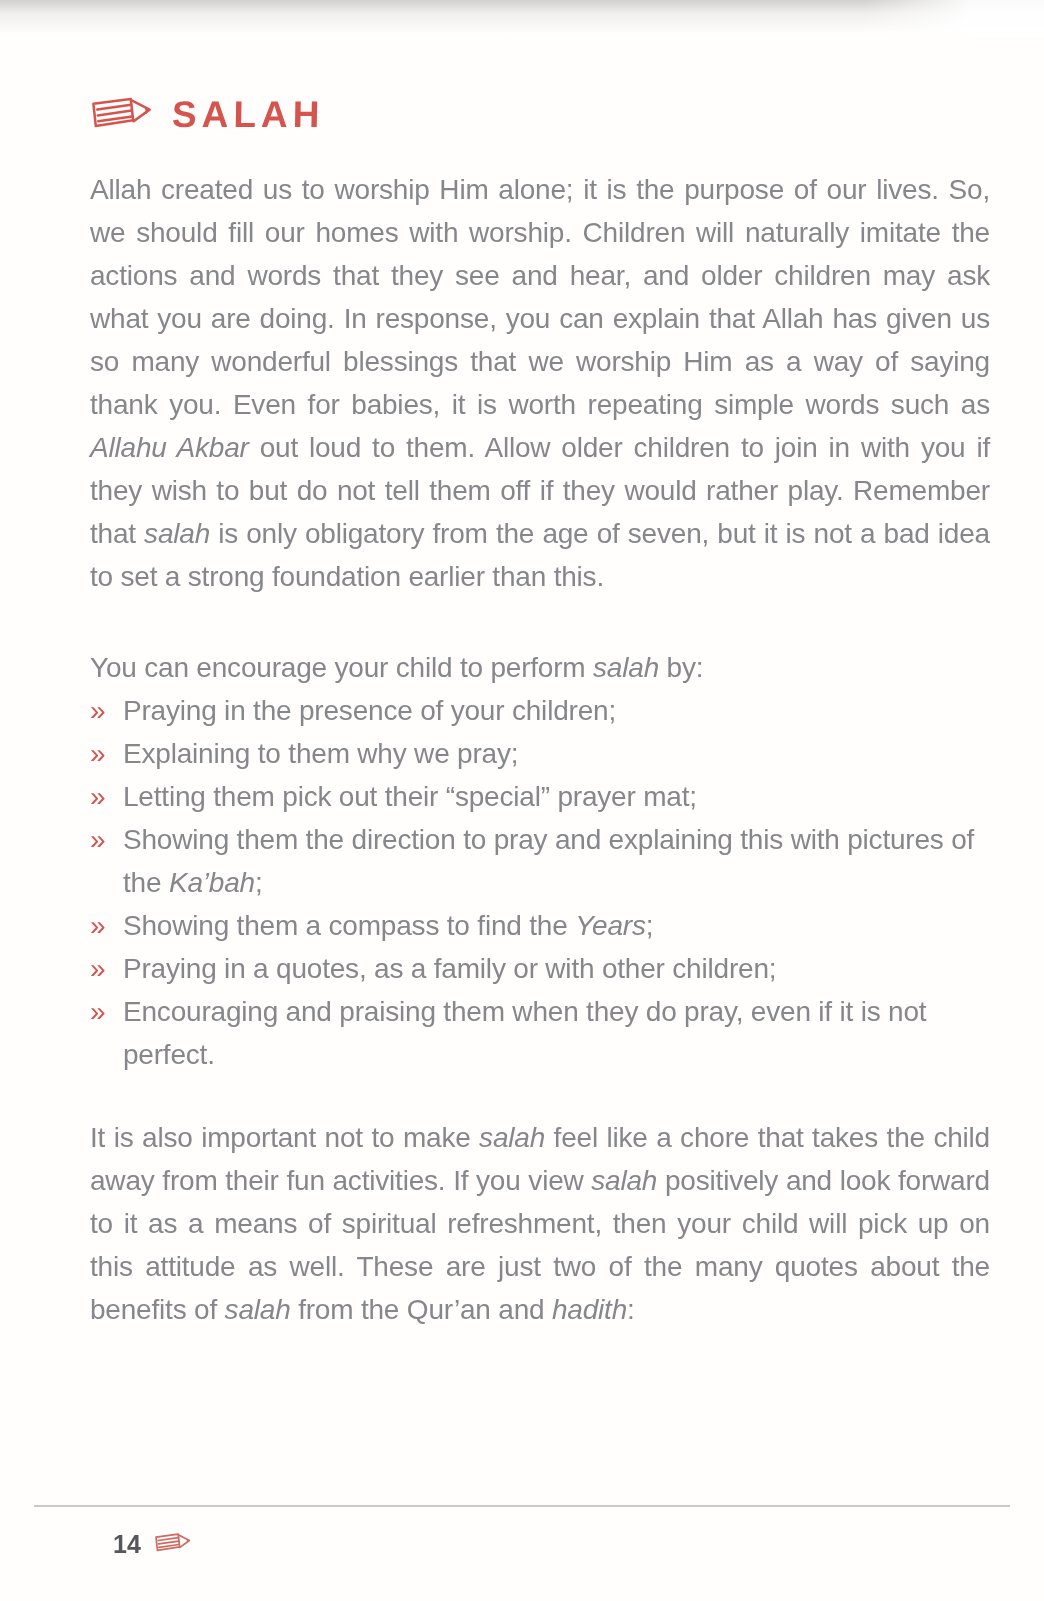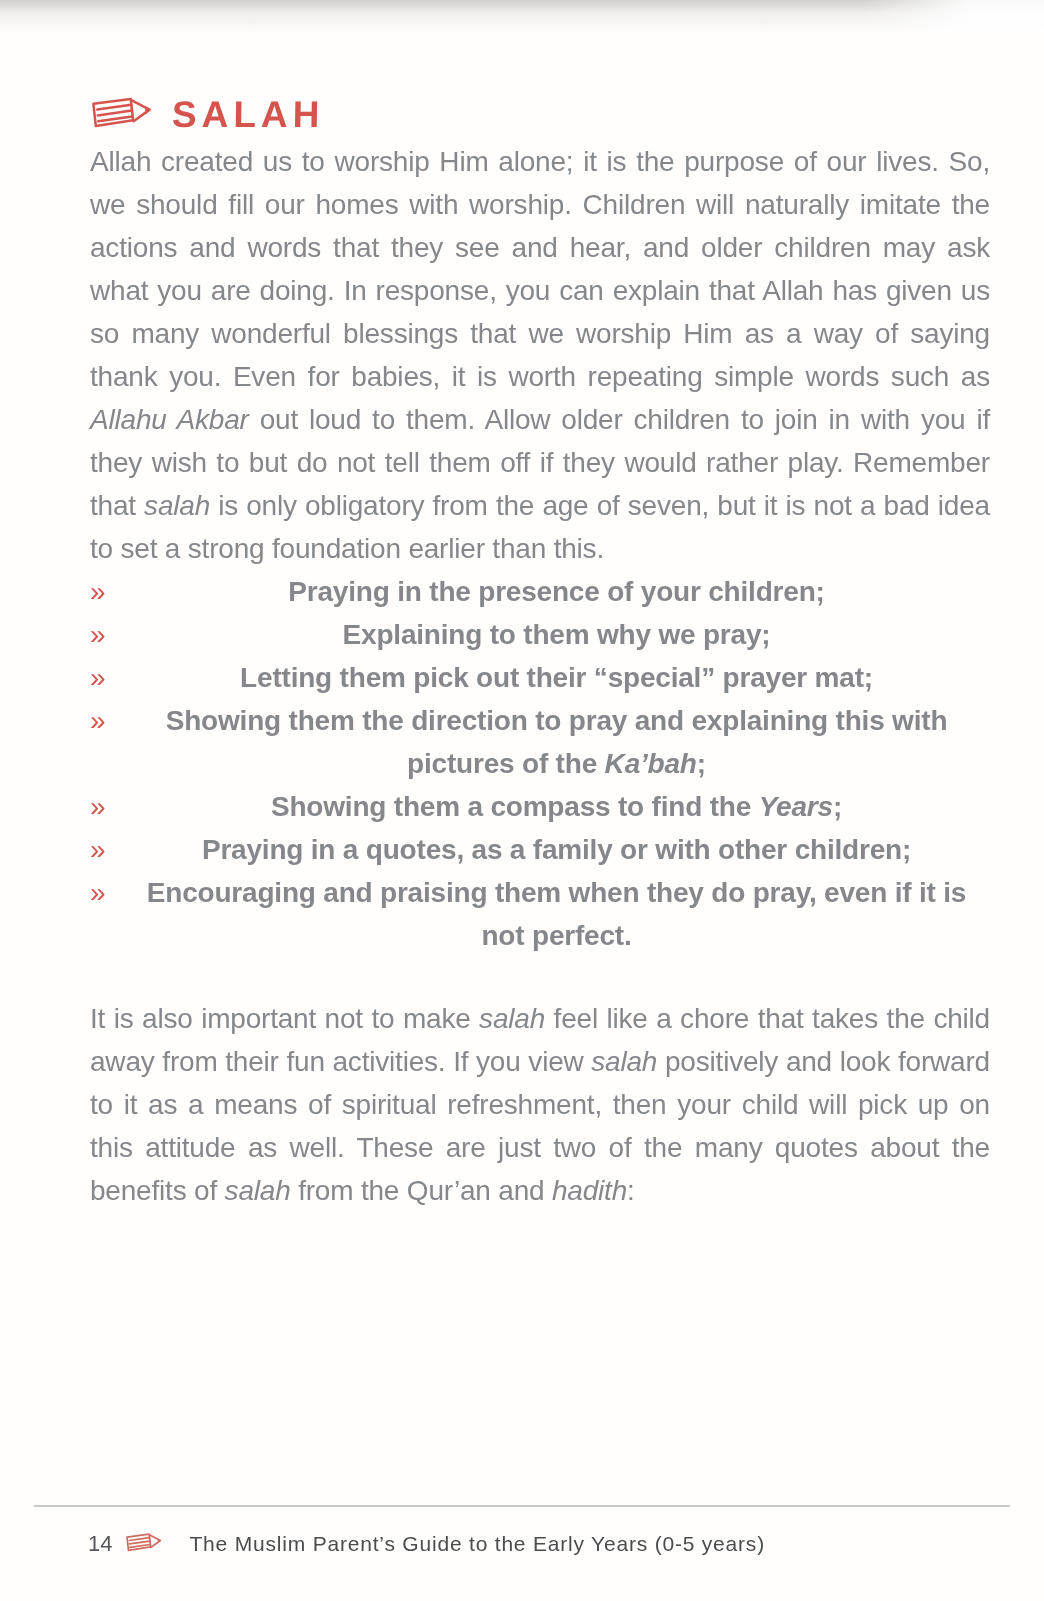--- a/index.html
+++ b/index.html
@@ -36,38 +36,38 @@
   .heading-pencil{flex:none;}
   .heading-label{
     font-size:37px;font-weight:bold;letter-spacing:5px;
     transform:skewX(-1deg);
   }
   .para{
     font-size:28px;line-height:43px;letter-spacing:-0.2px;
     text-align:justify;color:var(--body-text);
   }
   .para i{font-style:italic;}
-  .para1{margin-top:2px;}
+  .para1{margin-top:30px;}
   .intro{margin-top:48px;text-align:left;}
   .bullet-list{margin:0;padding:0;list-style:none;}
   .bullet-item{display:flex;font-size:28px;line-height:43px;letter-spacing:-0.2px;}
   .bullet-marker{flex:none;width:33px;color:var(--accent);}
-  .bullet-text{flex:1;text-align:center;font-weight:bold;}
+  .bullet-text{flex:1;text-align:left;}
   .bullet-text i{font-style:italic;}
   .para3{margin-top:40px;}
   .footer-rule{
     position:absolute;left:34px;top:1505px;width:976px;height:2px;
     background:#c9c9c8;
   }
   .footer-row{
     position:absolute;left:88px;top:1522px;height:44px;
     display:flex;align-items:center;
   }
   .footer-pagenum{
-    font-size:22px;font-weight:normal;color:var(--pagenum-text);letter-spacing:0;
+    font-size:25px;font-weight:bold;color:var(--pagenum-text);letter-spacing:0;margin-left:25px;
   }
   .footer-pencil{margin-left:13px;flex:none;color:#cf6a61;}
   .footer-title{
     margin-left:26px;font-size:21px;color:var(--footer-text);
     letter-spacing:0.8px;
   }
 </style>
 </head>
 <body>
 
@@ -88,20 +88,21 @@
             <path d="M43 5 L61.5 14.5 L45 26.5"></path>
           </g>
           <path d="M56.5 11.8 L61.5 14.5 L57.8 19.2 Z" fill="#d5544d"></path>
         </svg>
       </span>
       <span class="heading-label">SALAH</span>
     </div>
 
     <div class="para para1"><span>Allah created us to worship Him alone; it is the purpose of our lives. So, we should fill our homes with worship. Children will naturally imitate the actions and words that they see and hear, and older children may ask what you are doing. In response, you can explain that Allah has given us so many wonderful blessings that we worship Him as a way of saying thank you. Even for babies, it is worth repeating simple words such as </span><i>Allahu Akbar</i><span> out loud to them. Allow older children to join in with you if they wish to but do not tell them off if they would rather play. Remember that </span><i>salah</i><span> is only obligatory from the age of seven, but it is not a bad idea to set a strong foundation earlier than this.</span></div>
 
+    <div class="para intro"><span>You can encourage your child to perform </span><i>salah</i><span> by:</span></div>
 
     <ul class="bullet-list">
 
         <li class="bullet-item">
           <span class="bullet-marker">»</span>
           <span class="bullet-text"><span>Praying in the presence of your children;</span></span>
         </li>
 
         <li class="bullet-item">
           <span class="bullet-marker">»</span>
@@ -147,16 +148,15 @@
         <g fill="none" stroke="#cf6a61" stroke-width="3" stroke-linejoin="round" stroke-linecap="round">
           <path d="M3.5 8.5 L42 3.5 L44.5 25.5 L6 31.5 Z"></path>
           <path d="M7.5 14.5 L42.5 9.5"></path>
           <path d="M8 20.5 L43 15.5"></path>
           <path d="M8.5 26.5 L43.5 21.5"></path>
           <path d="M43 5 L61.5 14.5 L45 26.5"></path>
         </g>
         <path d="M56.5 11.8 L61.5 14.5 L57.8 19.2 Z" fill="#cf6a61"></path>
       </svg>
     </span>
-    <span class="footer-title">The Muslim Parent’s Guide to the Early Years (0-5 years)</span>
   </div>
 
 </div>
 
 </body></html>

